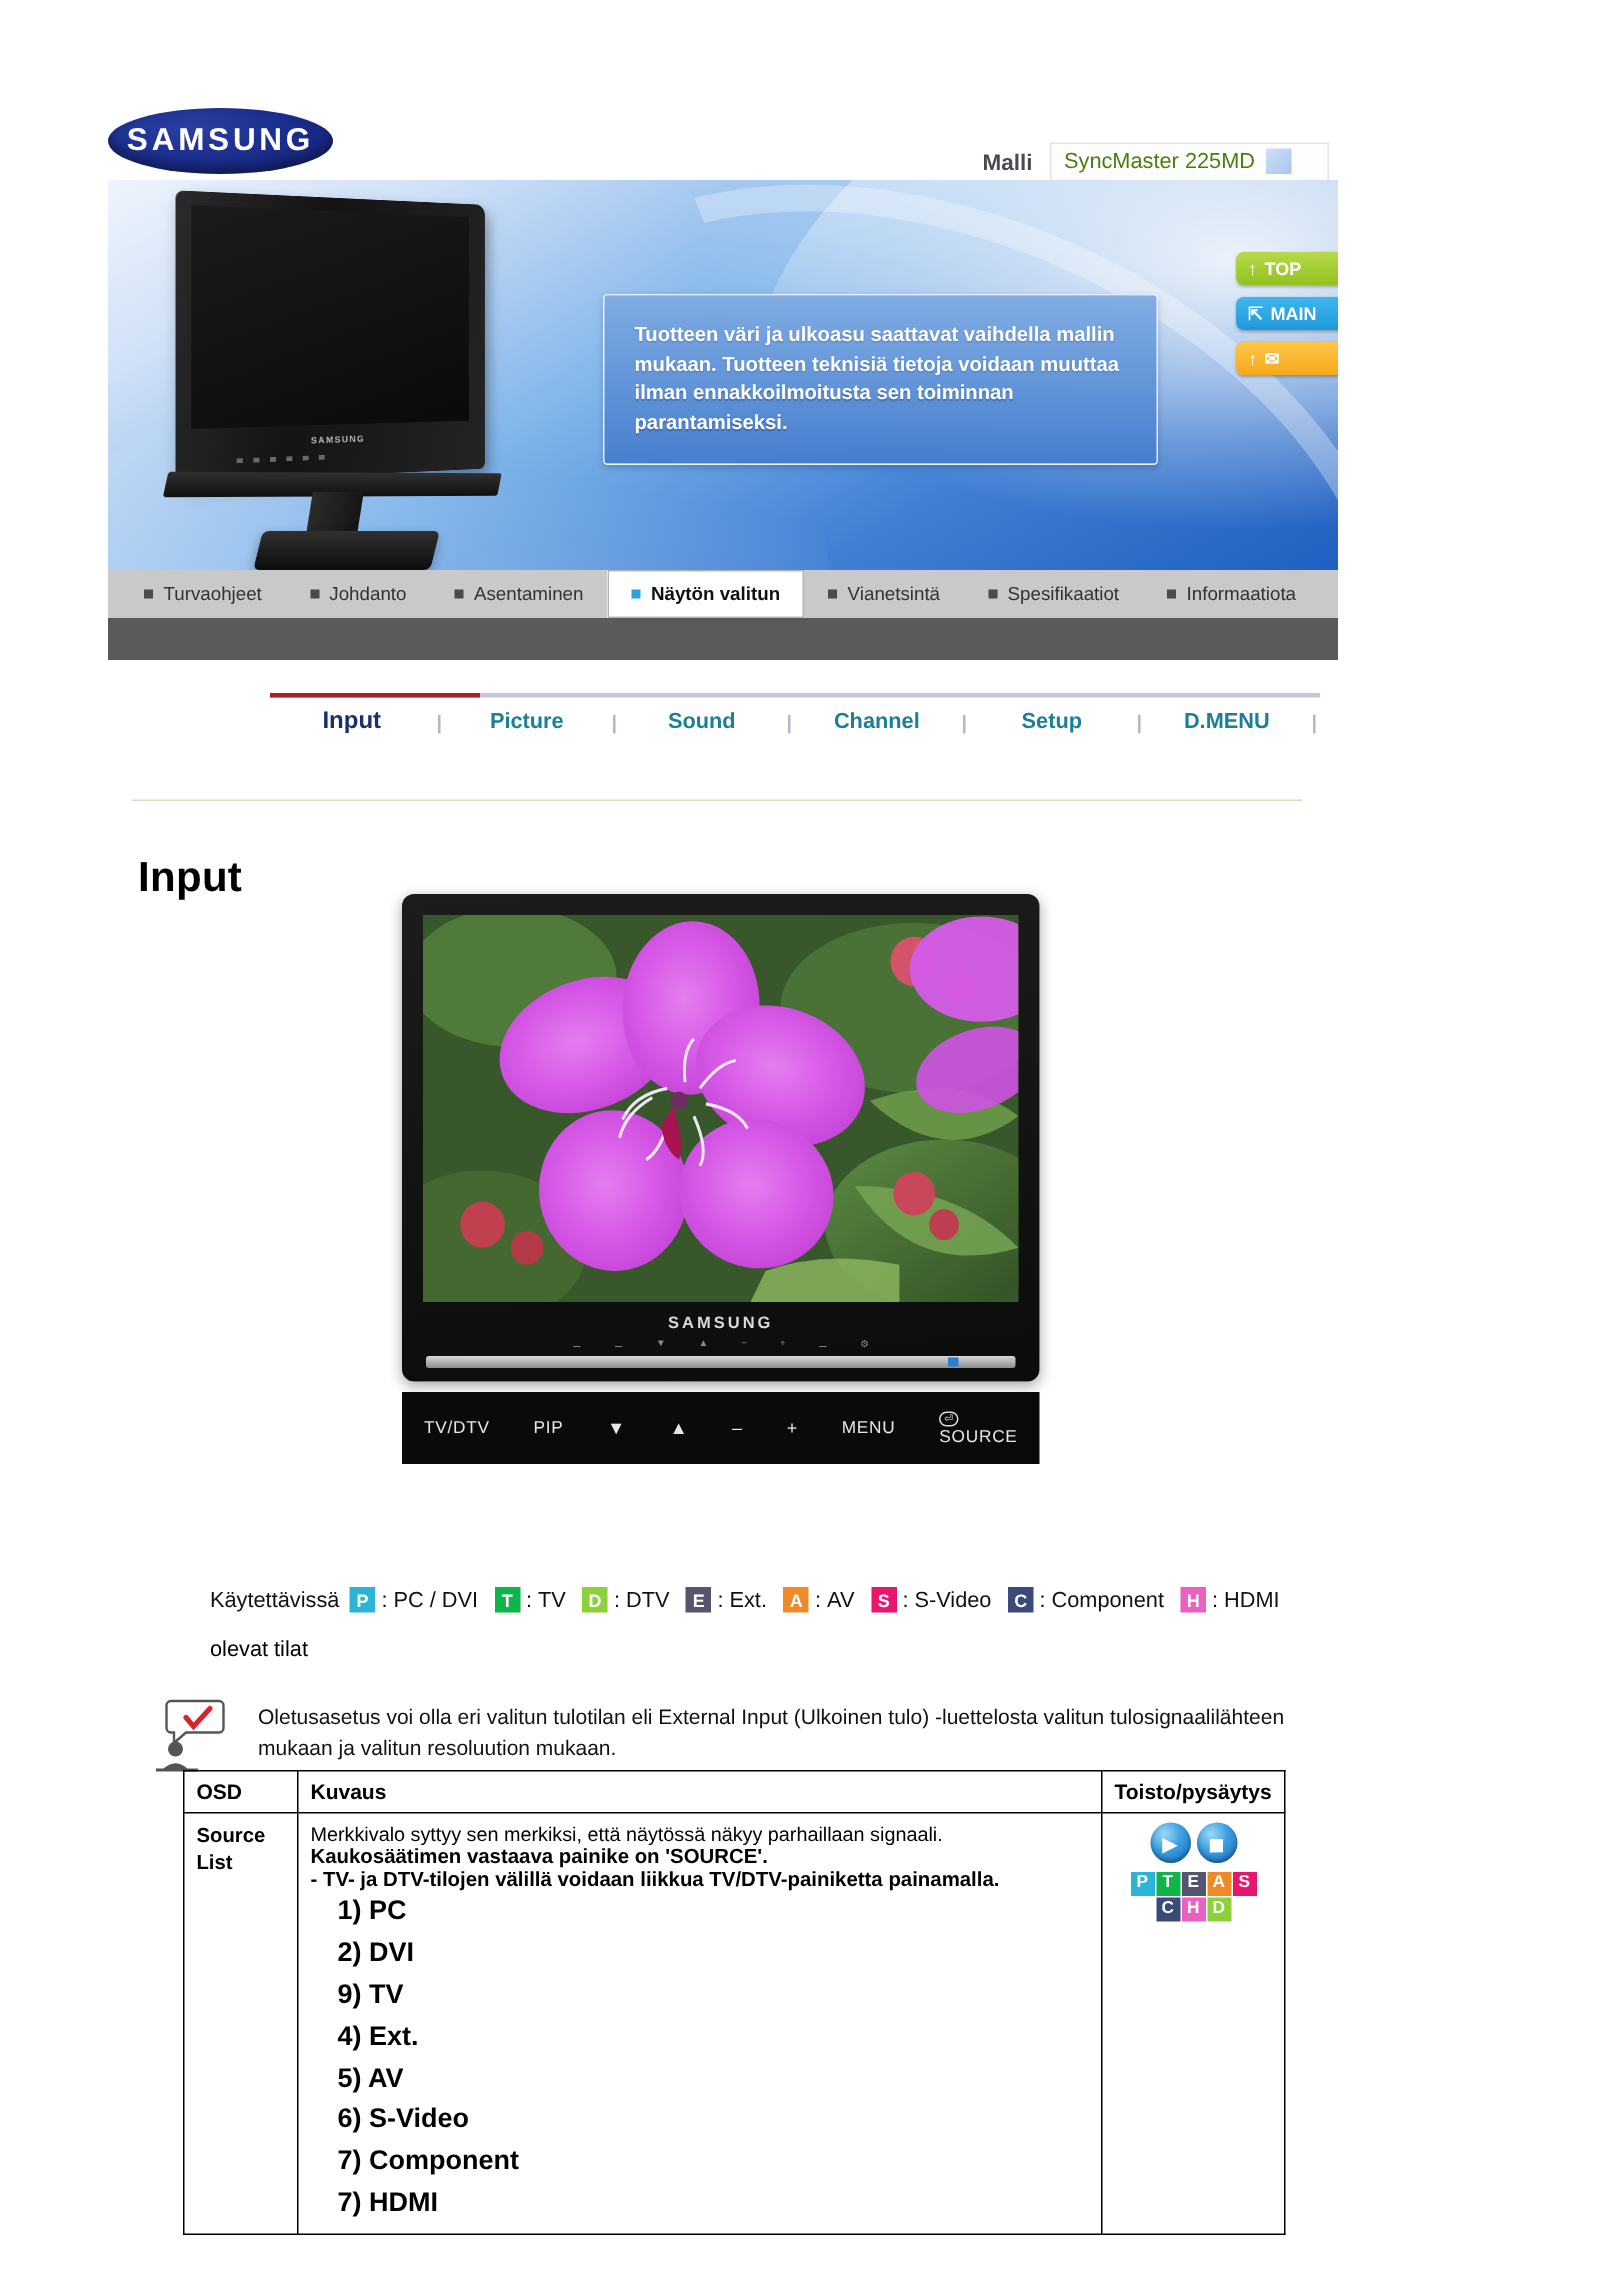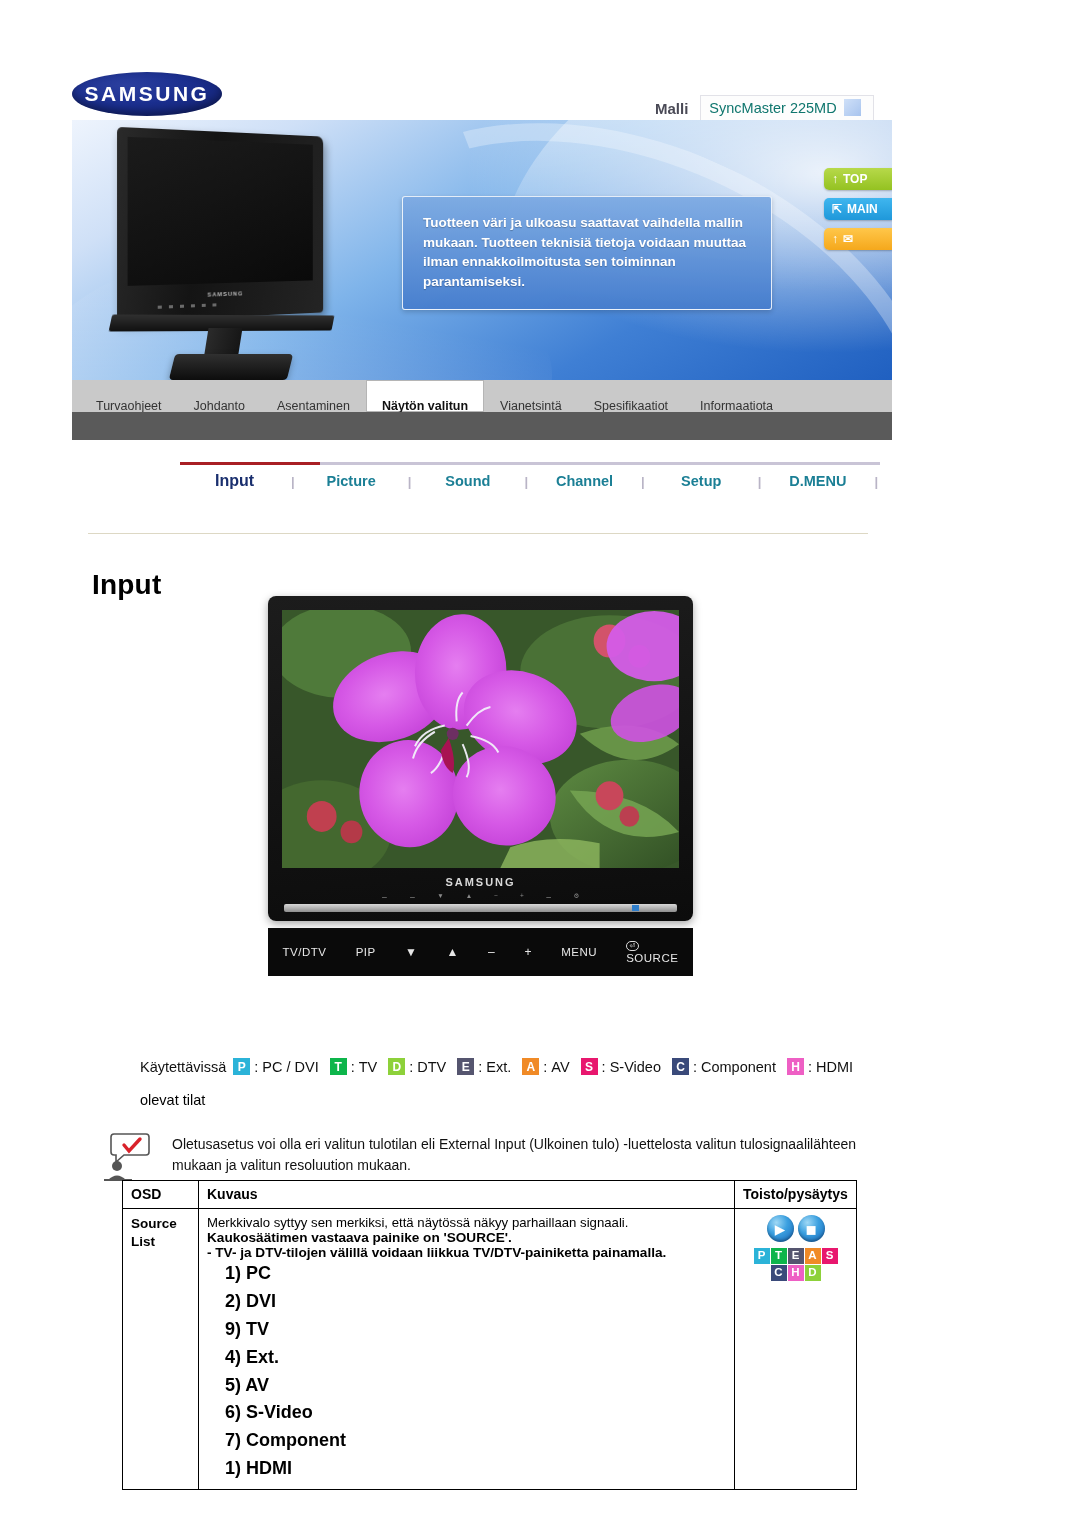--- a/index.html
+++ b/index.html
@@ -22,22 +22,22 @@
     box-shadow:inset 0 -4px 8px rgba(0,0,0,.35);
   }
   .logo-text {
     color:#fff; font-size:21px; font-weight:bold; letter-spacing:2.5px;
     transform:skewX(-4px); font-family:"Liberation Sans", sans-serif;
   }
 
   .model-bar { position:absolute; left:655px; top:95px; display:flex; align-items:center; gap:12px; }
   .model-label { font-size:15px; font-weight:bold; color:#4a4a56; }
   .model-box {
-    background:#fdfdfd; border:1px solid #e2e2e8; padding:3px 12px 4px 8px;
-    font-size:14.5px; color:#0f766e; display:flex; align-items:center; gap:7px;
+    background:#fdfdfd; border:1px solid #e2e2e8; padding:3px 24px 4px 8px;
+    font-size:14.5px; color:#4d7c0f; display:flex; align-items:center; gap:7px;
   }
   .model-swatch { width:17px; height:17px; background:linear-gradient(135deg,#cfe0f8,#a8c4ee); display:inline-block; }
 
   
   .banner {
     position:absolute; left:72px; top:120px; width:820px; height:265px;
     background:
       radial-gradient(ellipse 600px 300px at 92% 20%, rgba(255,255,255,.85) 0%, rgba(255,255,255,0) 60%),
       linear-gradient(150deg,#eef4fd 0%, #cfe0f7 18%, #7fb4ea 45%, #3f7fd4 72%, #1f5fc0 100%);
     overflow:hidden;
@@ -126,21 +126,21 @@
   
   .maintabs {
     position:absolute; left:72px; top:380px; width:820px; height:32px;
     background:#c9c9c9;
     display:flex; align-items:stretch;
     padding-left:8px;
     font-size:12.5px;
   }
   .mtab {
     display:flex; align-items:center; gap:7px; padding:12px 16px;
-    color:#333; white-space:nowrap;flex-direction:column;
+    color:#333; white-space:nowrap;
   }
   .mtab .sq { width:6px; height:6px; background:#4b4b4b; display:inline-block; }
   .mtab.active { background:#fff; color:#111; font-weight:bold; box-shadow:0 0 0 1px #b5b5b5 inset; }
   .mtab.active .sq { background:#2aa3e0; }
 
   .darkstrip {
     position:absolute; left:72px; top:412px; width:820px; height:28px;
     background:#5a5a5a;
   }
 
@@ -521,21 +521,21 @@
         <div class="desc-b">Kaukosäätimen vastaava painike on 'SOURCE'.</div>
         <div class="desc-b">- TV- ja DTV-tilojen välillä voidaan liikkua TV/DTV-painiketta painamalla.</div>
         <ul class="numlist">
           <li>1) PC</li>
           <li>2) DVI</li>
           <li>9) TV</li>
           <li>4) Ext.</li>
           <li>5) AV</li>
           <li>6) S-Video</li>
           <li>7) Component</li>
-          <li>1) HDMI</li>
+          <li>7) HDMI</li>
         </ul>
       </td>
       <td class="ctrl-cell">
         <div class="circ-row">
           <span class="circ">▶</span>
           <span class="circ">◼</span>
         </div>
         <div class="badge-grid">
           <div class="brow">
             <span class="badge" style="background:#2bb3d8">P</span>

